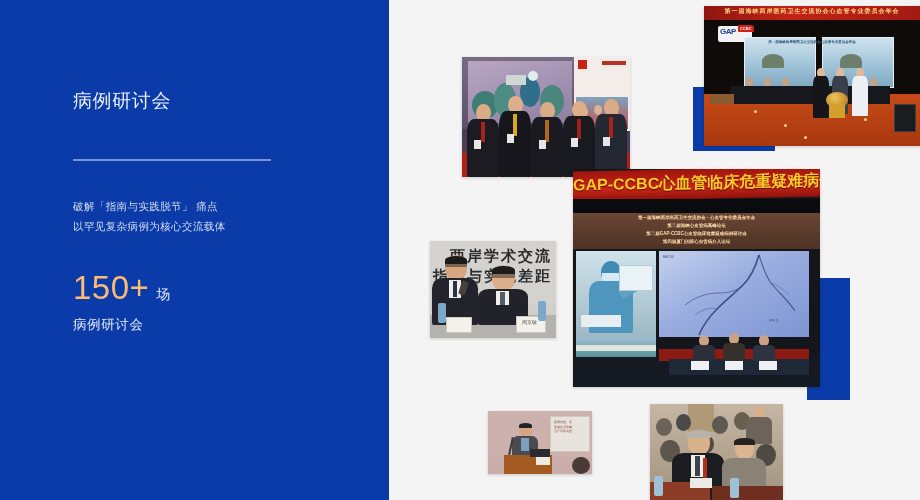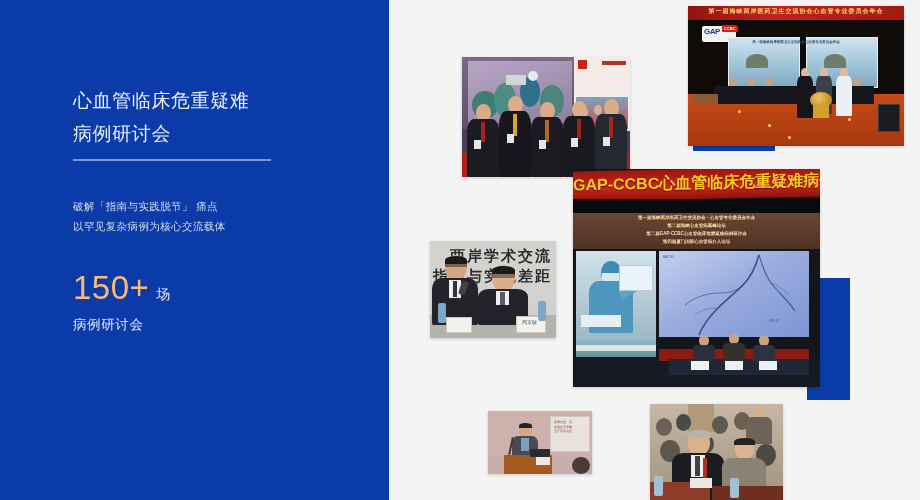--- a/index.html
+++ b/index.html
@@ -84,21 +84,20 @@
 </style>
 </head>
 <body>
 
 <div id="slide">
 
   <div id="left-panel">
 
 
     <div id="subtitle-block">
-      <div>心血管临床危重疑难</div>
       <div>病例研讨会</div>
     </div>
 
     <div id="title-divider"></div>
 
     <div id="tagline-block">
       <div>破解「指南与实践脱节」 痛点</div>
       <div>以罕见复杂病例为核心交流载体</div>
     </div>
 
@@ -111,21 +110,21 @@
 
   </div>
 
   <div id="collage">
 
     <div class="accent" style="left:304px; top:87px; width:26px; height:64px;"></div>
     <div class="accent" style="left:304px; top:135px; width:82px; height:16px;"></div>
 
     <div class="accent" style="left:418px; top:278px; width:43px; height:122px;"></div>
 
-    <div class="photo" style="left:299px; top:6px; width:216px; height:140px;padding-left:26px;">
+    <div class="photo" style="left:315px; top:6px; width:216px; height:140px;padding-left:26px;">
       <div class="canvas" style="background:#1c1410;">
 
         <div class="pband" style="top:0; height:14px; background:linear-gradient(90deg,#8d1610,#c22318 40%,#a31a12);"></div>
         <div class="ptext" style="top:1px; font-size:6px; color:#ffd37a; letter-spacing:1px;">第一届海峡两岸医药卫生交流协会心血管专业委员会年会</div>
 
         <div class="pband" style="top:14px; height:74px; background:#0e0b09;"></div>
 
         <div style="position:absolute; left:14px; top:20px; width:34px; height:16px; background:#f2f2f2; border-radius:2px;"></div>
         <div style="position:absolute; left:16px; top:21px; font-size:8px; font-weight:bold; color:#1d3f91; letter-spacing:-0.5px;">GAP</div>
         <div style="position:absolute; left:34px; top:19px; width:16px; height:7px; background:#cf2118; border-radius:1px 3px 1px 1px;"></div>

